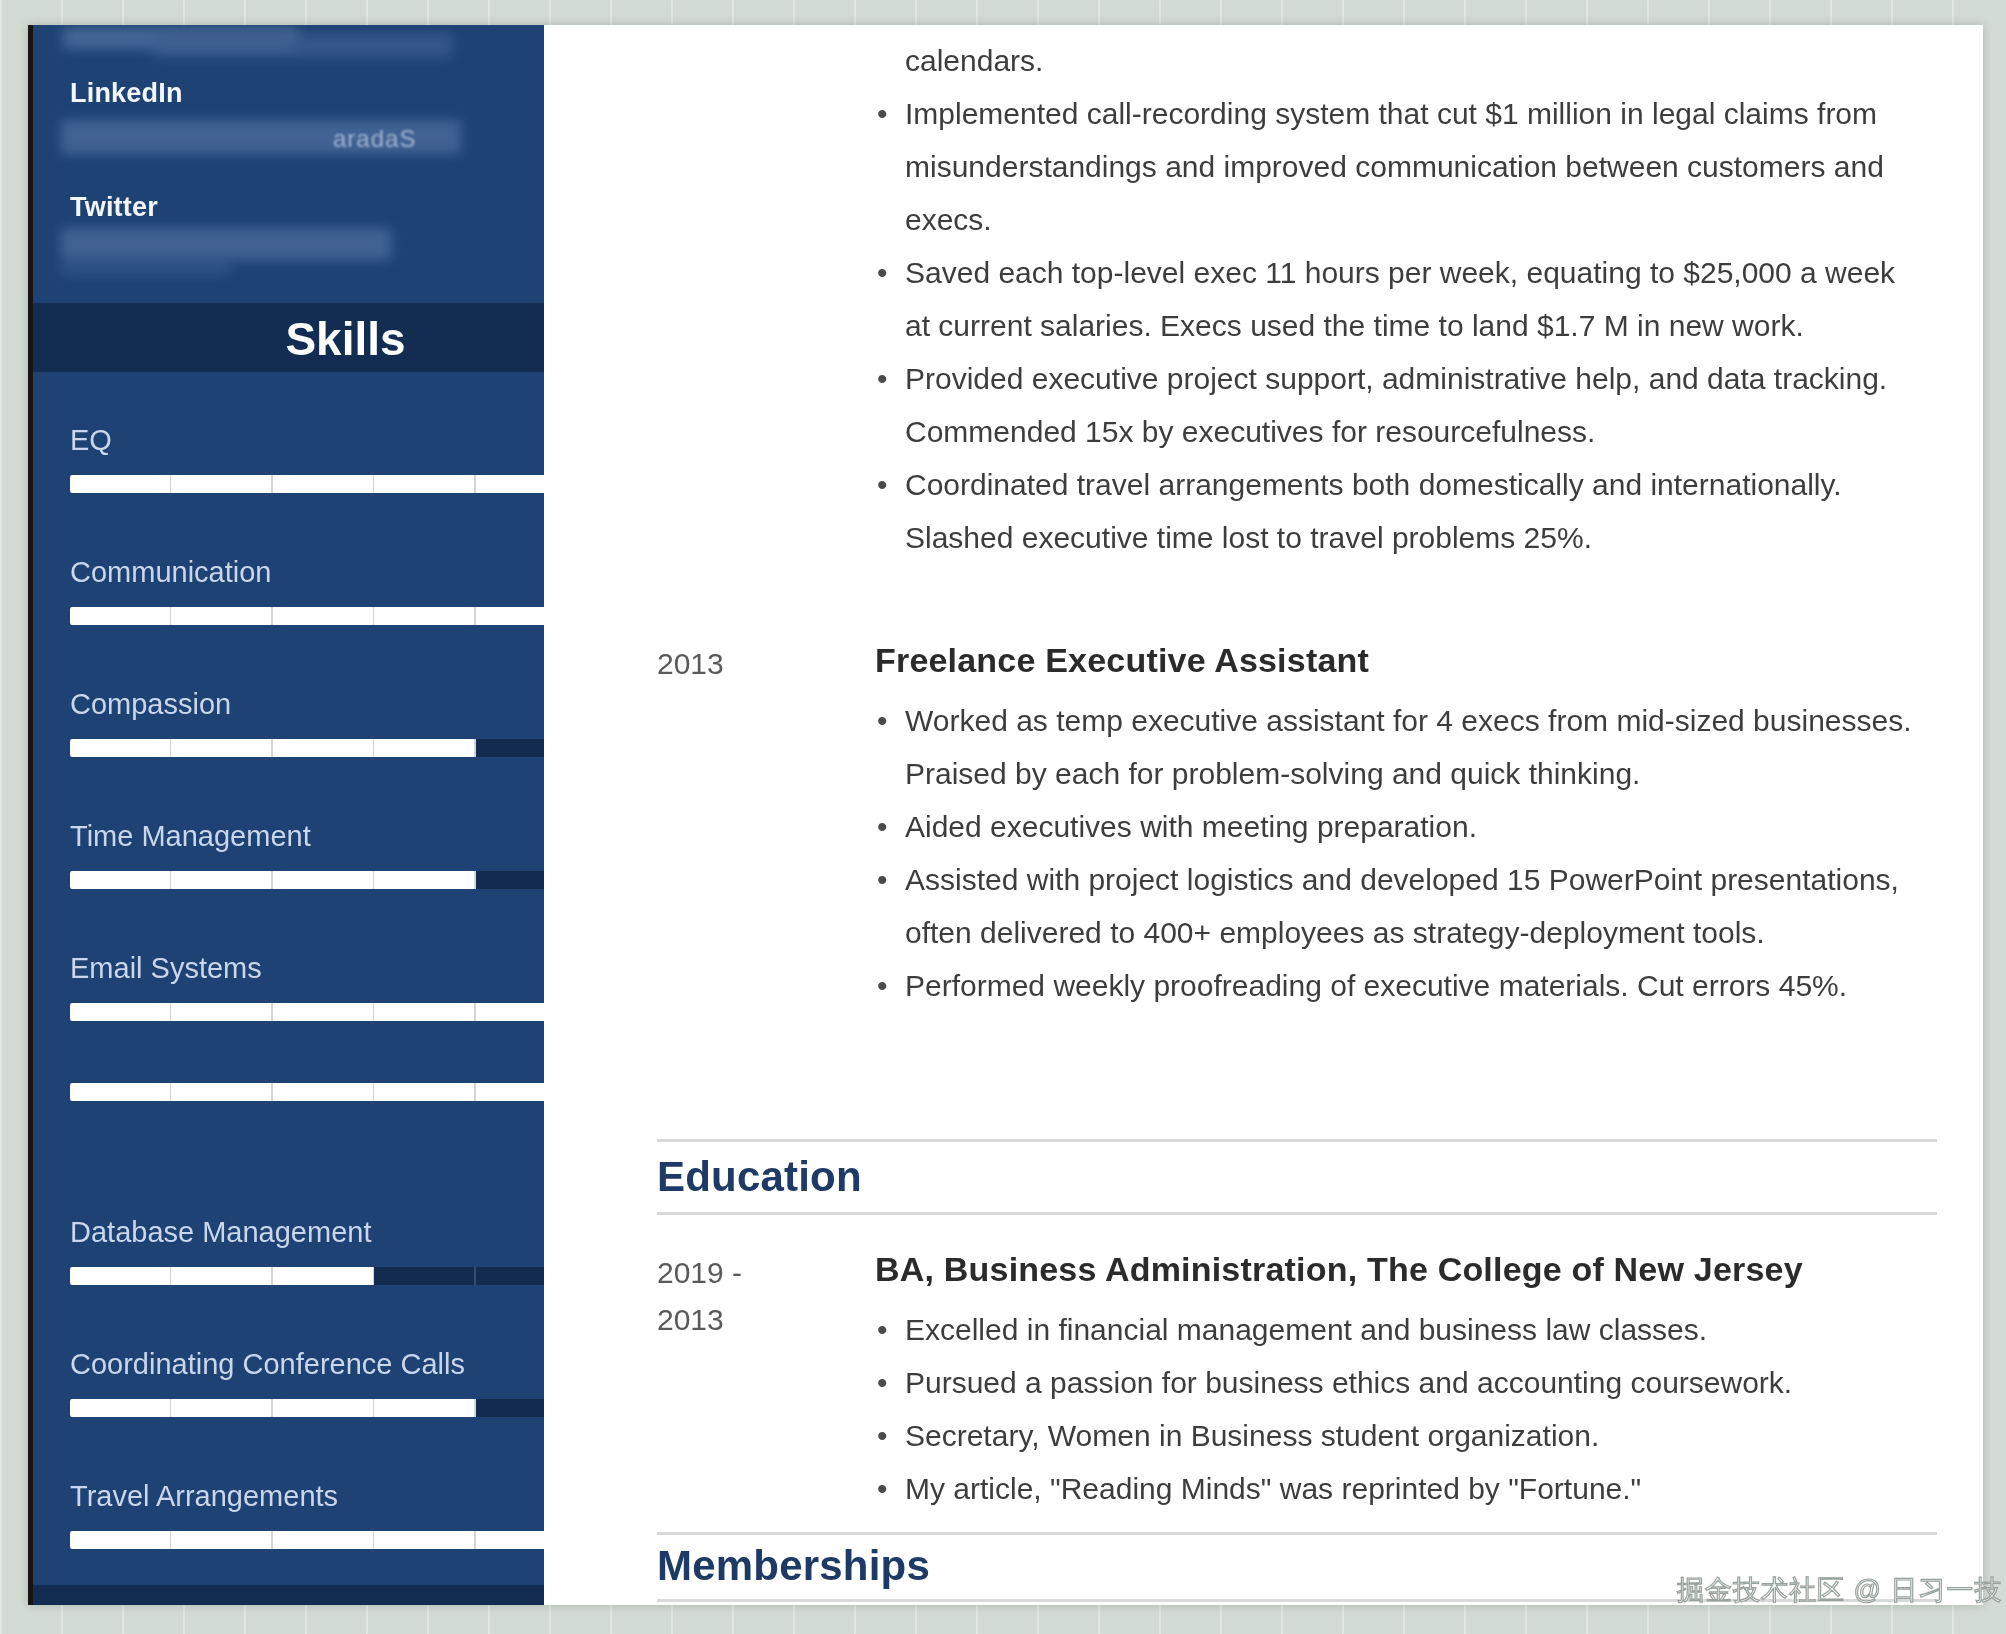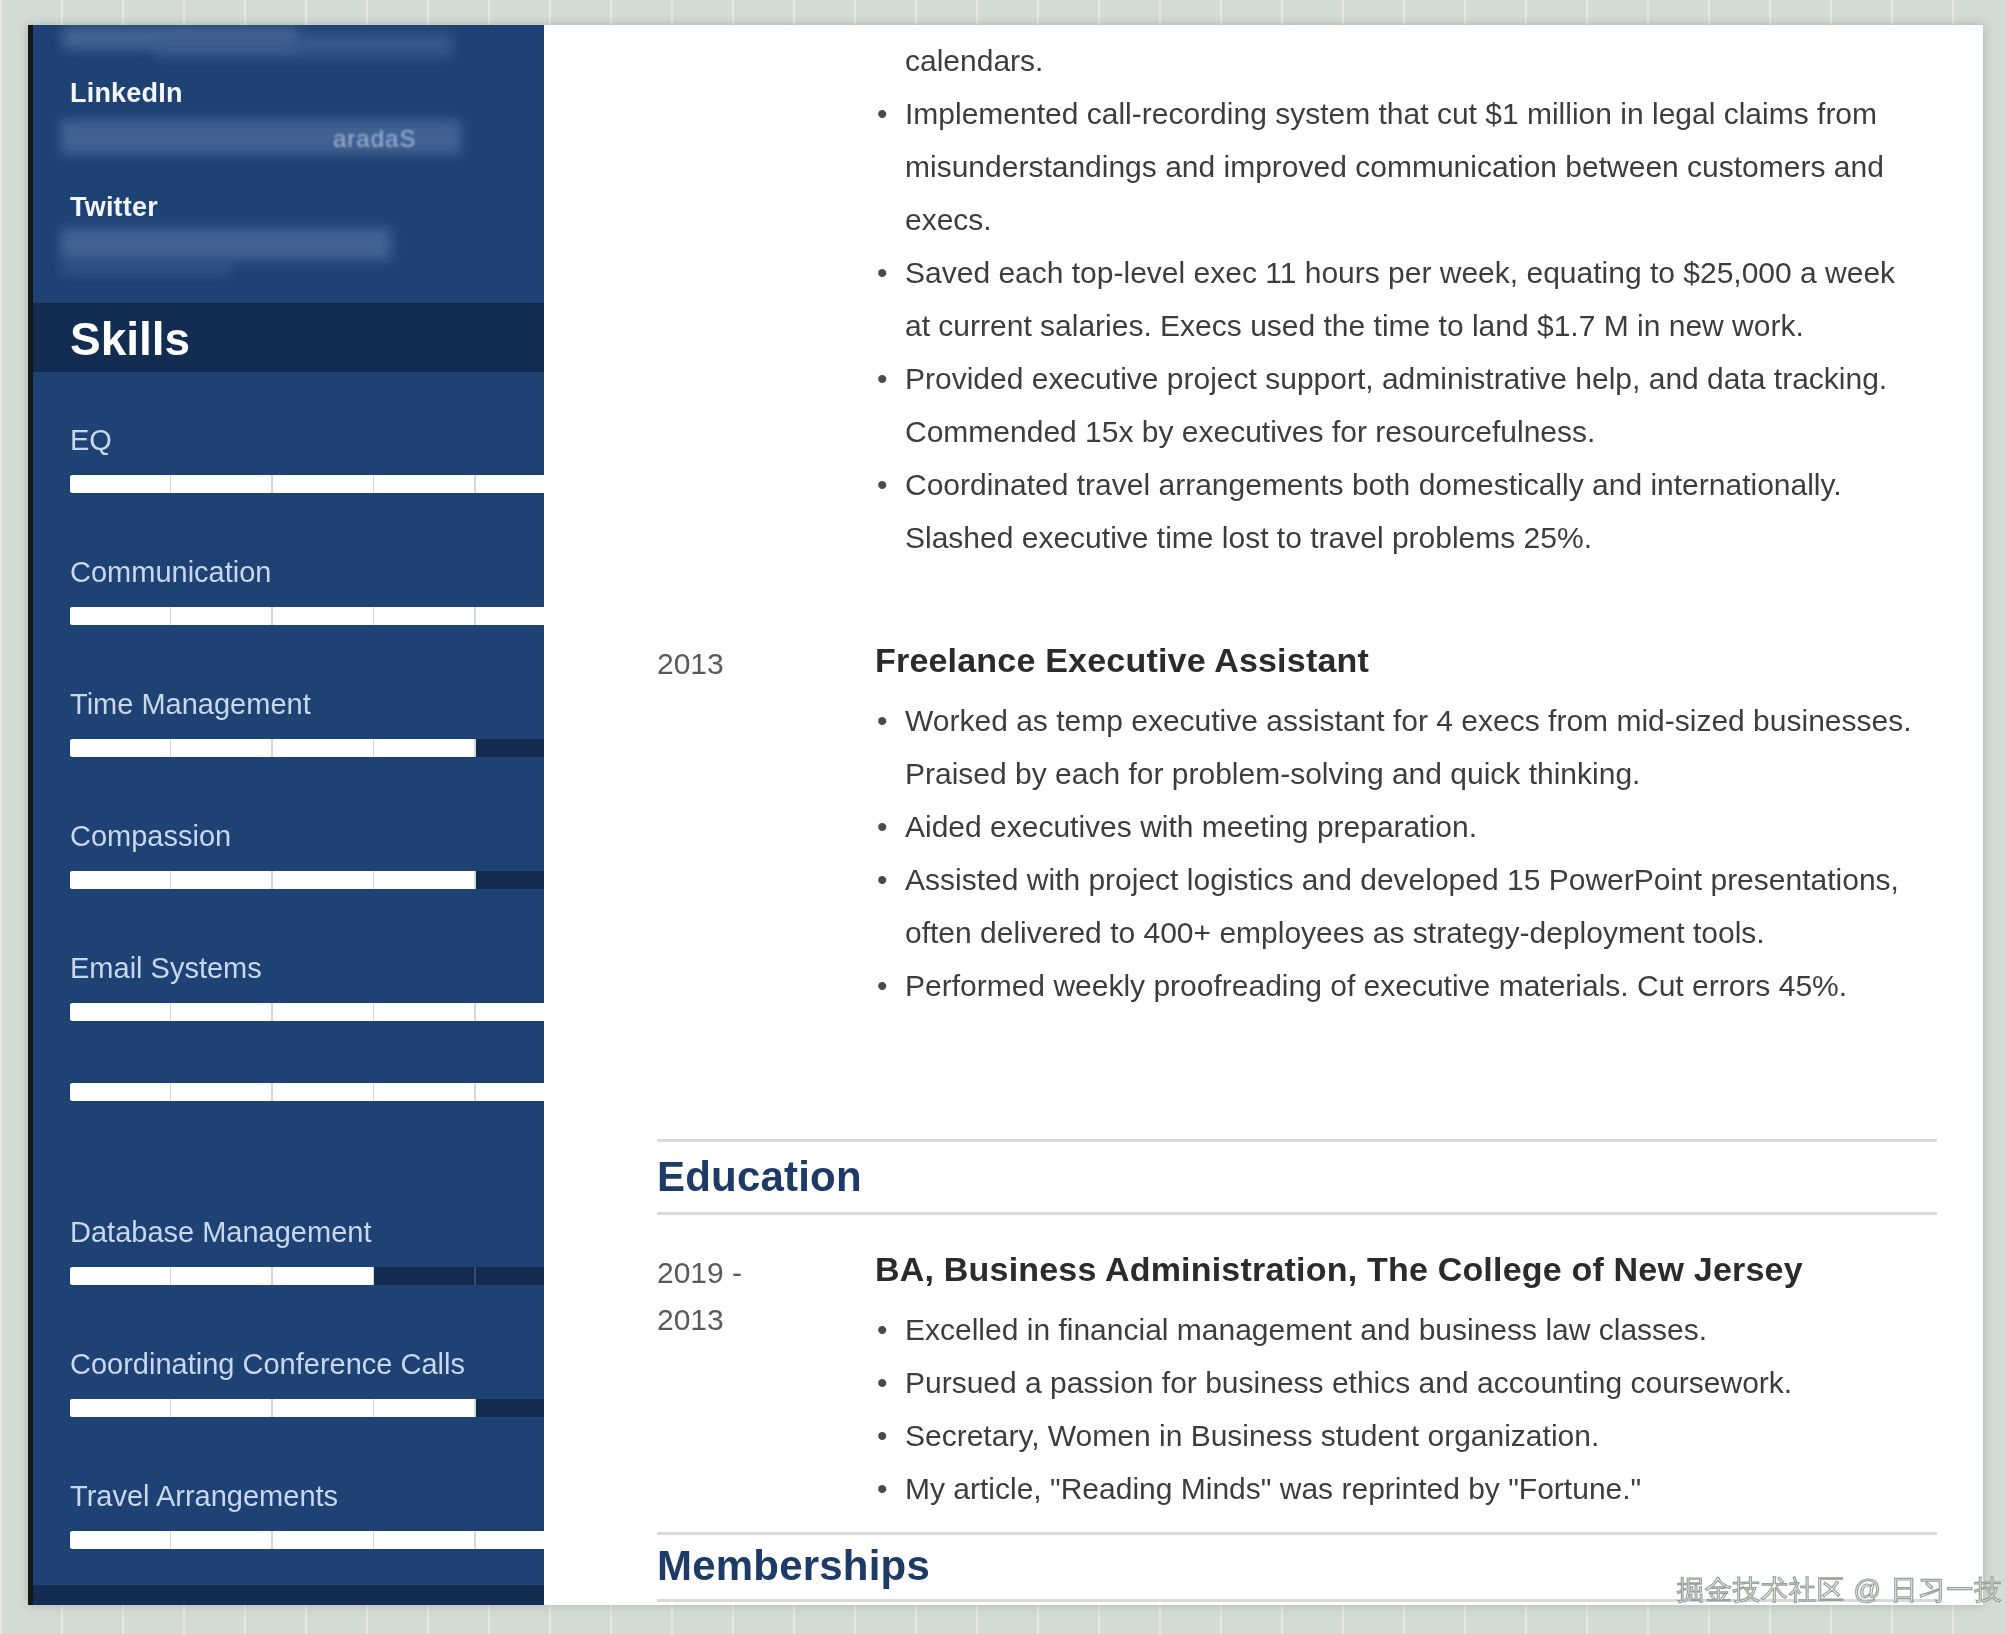--- a/index.html
+++ b/index.html
@@ -43,21 +43,21 @@
   .contact-h{
     position:absolute;left:37px;font-size:27px;font-weight:bold;
     color:#f3f7fd;letter-spacing:.2px;
   }
   .contact-h.linkedin{top:53px;}
   .contact-h.twitter{top:167px;}
   .band{
     position:absolute;left:0;width:588px;background:var(--band-navy);
     color:var(--white);
   }
-  .band h2{font-size:46px;font-weight:bold;padding-left:37px;color:var(--white);}
+  .band h2{font-size:46px;font-weight:bold;padding-left:37px;color:var(--white);text-align:center;}
   .band-skills{top:278px;height:69px;}
   .band-skills h2{padding-top:9px;}
   .band-lang{top:1560px;height:56px;}
   .band-lang h2{padding-top:10px;}
   .skills{position:absolute;left:37px;top:380px;width:512px;}
   .skill{height:114px;}
   .skill-name{font-size:29px;color:var(--sidebar-text);line-height:34px;margin-top:18px;}
   .skill-bar{
     position:relative;margin-top:18px;width:507px;height:18px;
     background:var(--track-navy);border-radius:2px;overflow:hidden;
@@ -138,27 +138,27 @@
               <div class="skill-fill" style="width: 100%;"></div>
             </div>
         </div>
         <div class="skill">
           <div class="skill-name">Communication</div>
           <div class="skill-bar">
               <div class="skill-fill" style="width: 100%;"></div>
             </div>
         </div>
         <div class="skill">
+          <div class="skill-name">Compassion</div>
+          <div class="skill-bar">
+              <div class="skill-fill" style="width: 80%;"></div>
+            </div>
+        </div>
+        <div class="skill">
           <div class="skill-name">Time Management</div>
-          <div class="skill-bar">
-              <div class="skill-fill" style="width: 80%;"></div>
-            </div>
-        </div>
-        <div class="skill">
-          <div class="skill-name">Compassion</div>
           <div class="skill-bar">
               <div class="skill-fill" style="width: 80%;"></div>
             </div>
         </div>
         <div class="skill">
           <div class="skill-name">Email Systems</div>
           <div class="skill-bar">
               <div class="skill-fill" style="width: 100%;"></div>
             </div>
         </div>

